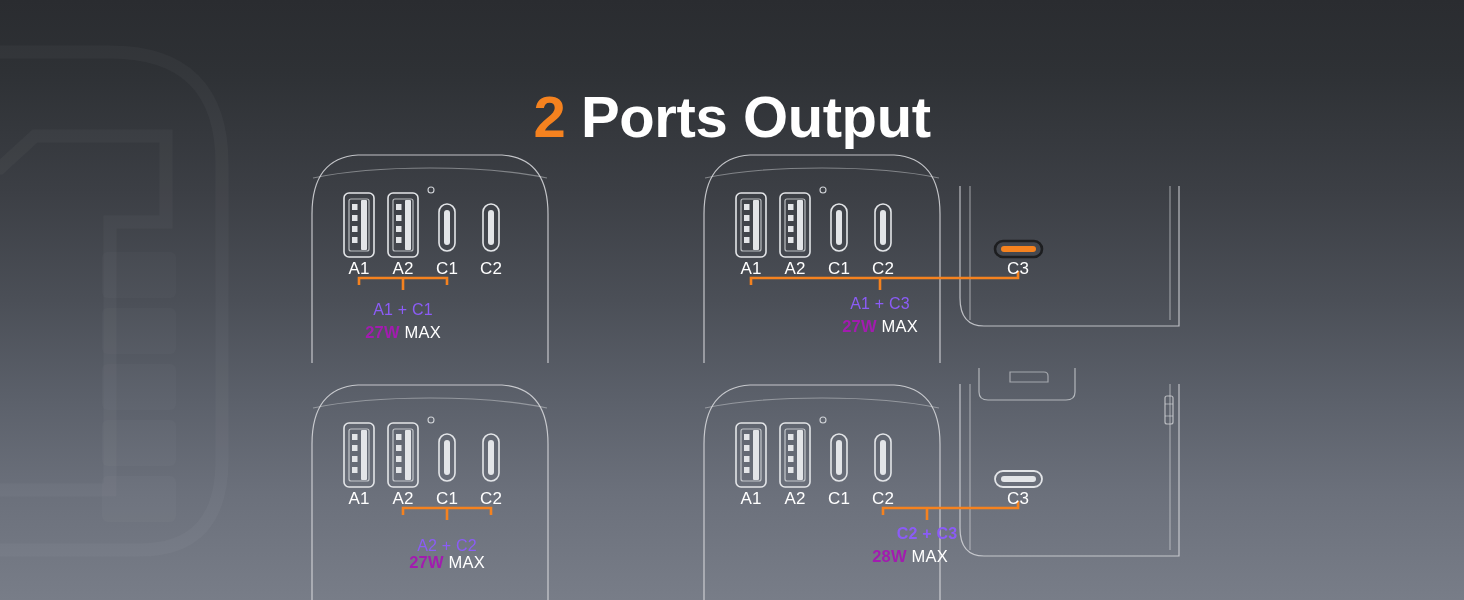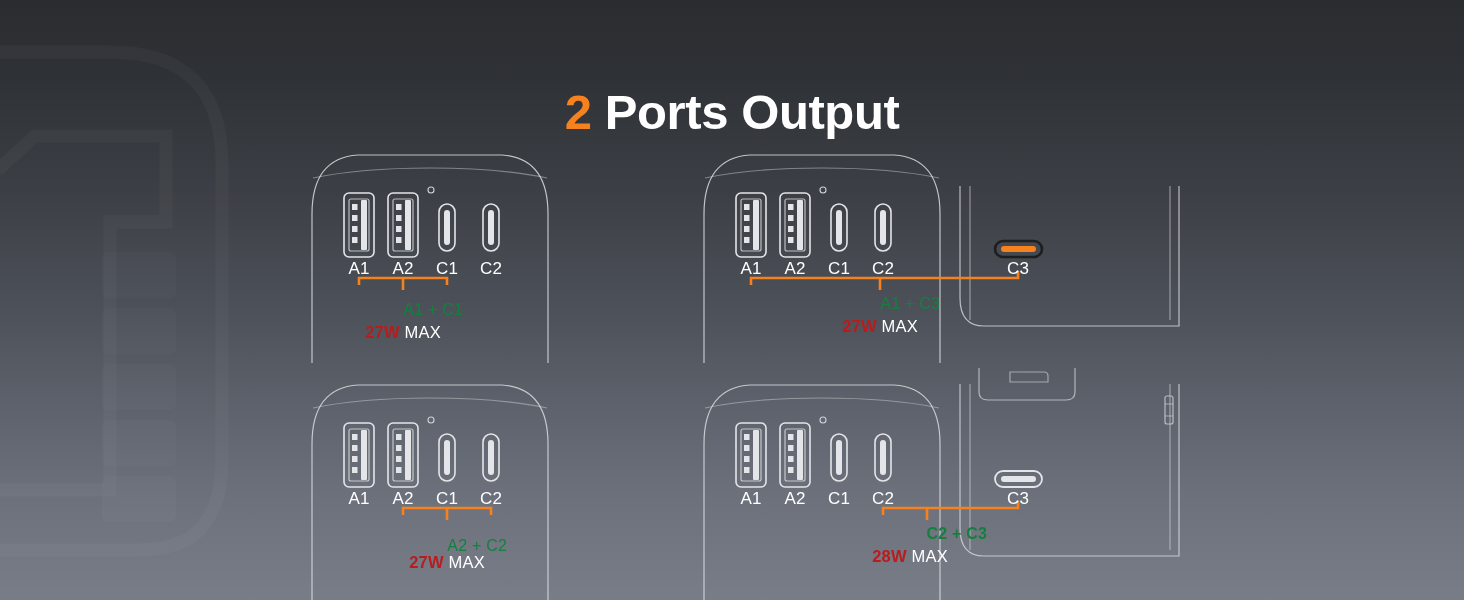--- a/index.html
+++ b/index.html
@@ -12,41 +12,41 @@
 
   
   .watermark{
     position:absolute; left:-40px; top:-10px; width:360px; height:620px;
     opacity:.55; pointer-events:none;
   }
 
   
   .title{
     position:absolute; top:88px; left:0; width:1464px; text-align:center;
-    font-size:49px; font-weight:700; color:#ffffff; letter-spacing:-0.4px;
+    font-size:58px; font-weight:700; color:#ffffff; letter-spacing:-0.4px;
     line-height:1;
   }
   .title .num{ color:#f5821f; }
 
   
   .panel{ position:absolute; }
   .p-tl{ left:300px; top:148px; width:260px; height:215px; }
   .p-tr{ left:692px; top:148px; width:510px; height:215px; }
   .p-bl{ left:300px; top:378px; width:260px; height:222px; }
   .p-br{ left:692px; top:378px; width:510px; height:222px; }
 
   .panel svg{ display:block; overflow:visible; }
 
   .lbl{
     position:absolute; color:#ffffff; font-size:17px; letter-spacing:.2px;
     white-space:nowrap; text-align:center;
   }
-  .combo{ font-size:16px; color:#15803d;text-align:right; }
+  .combo{ font-size:16px; color:#8b5cf6; }
   .maxline{ font-size:16.5px; color:#ffffff; font-weight:400; }
-  .maxline .w{ color:#b91c1c; font-weight:700; }
+  .maxline .w{ color:#a21caf; font-weight:700; }
 </style>
 </head>
 <body>
 
 <svg class="watermark" viewBox="0 0 360 620">
   <g fill="none" stroke="#ffffff" stroke-opacity="0.055" stroke-width="13">
     <path d="M -60 62 L 150 62 Q 262 62 262 174 L 262 470 Q 262 560 180 560 L -60 560"></path>
     <path d="M -60 178 L 40 178 L 75 146 L 206 146 L 206 232 L 150 232 L 150 500 L -60 500"></path>
     <path d="M -60 228 L 22 228 L -48 300 L 20 330 L -60 400"></path>
   </g>

